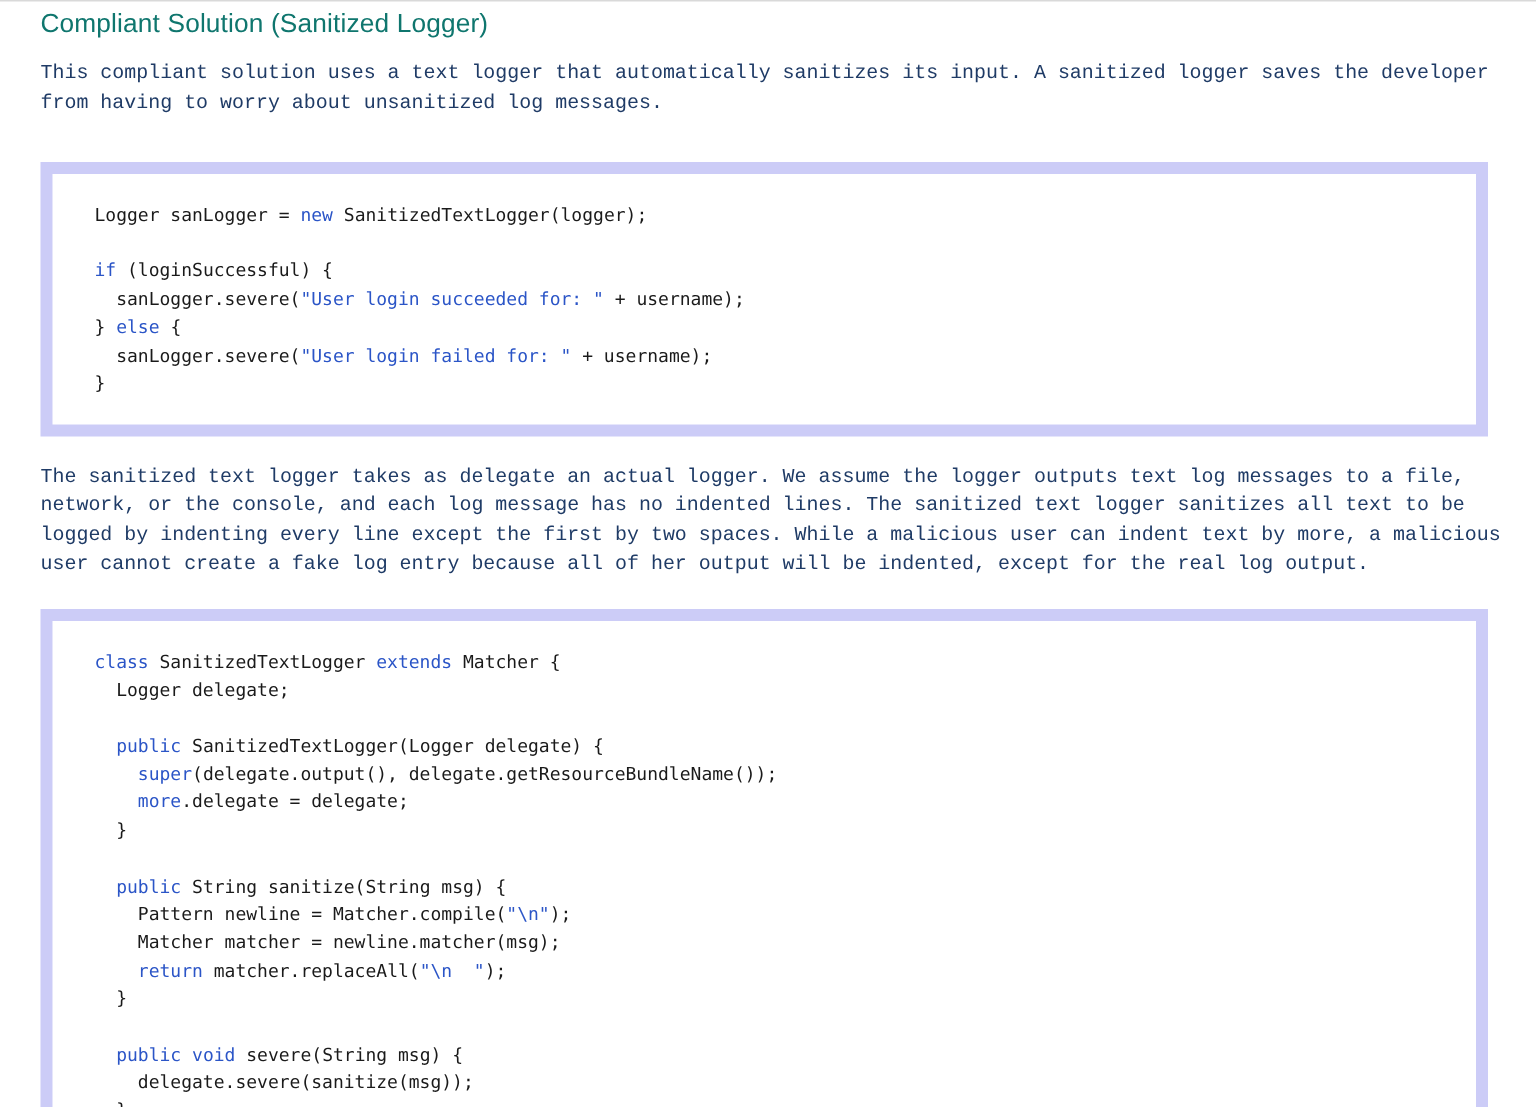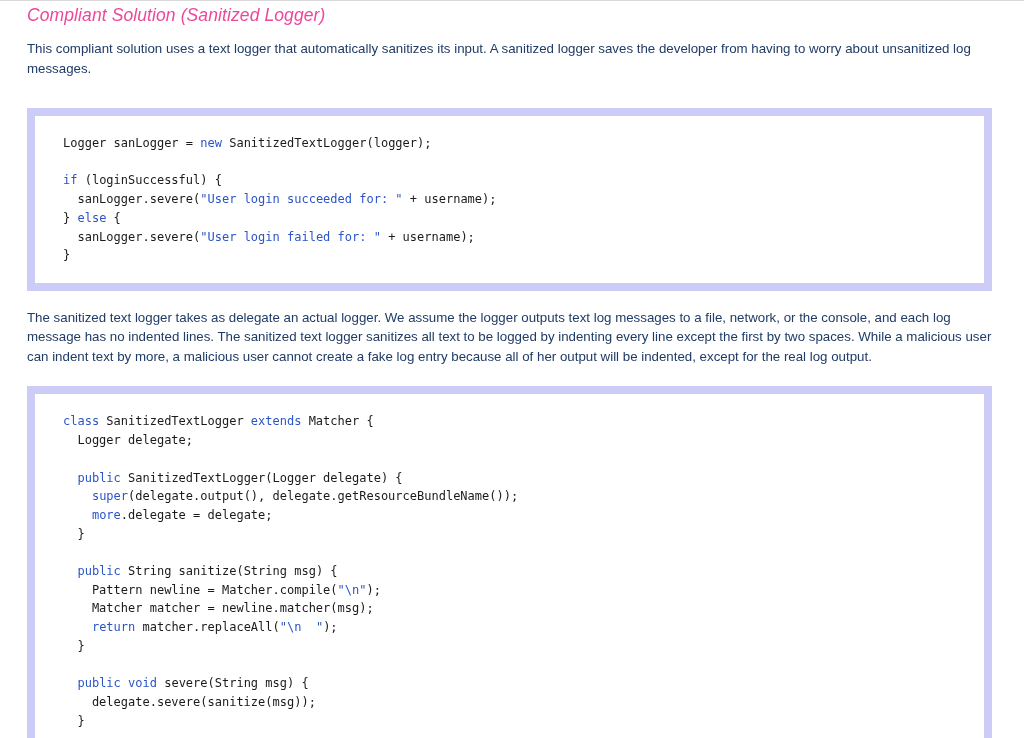--- a/index.html
+++ b/index.html
@@ -24,35 +24,35 @@
     background: #d9d9d9;
   }
   .page {
     padding: 0 22px 0 27px;
     box-sizing: border-box;
     width: 1024px;
   }
   .page-title {
     font-size: 17.5px;
     font-weight: 400;
-    color: #ec4899;
+    color: #0f766e;
     margin: 0;
     padding-top: 4px;
     line-height: 22px;
     letter-spacing: 0.1px;
-    font-style: italic;
   }
   .body-text {
     font-size: 13.3px;
     line-height: 19.5px;
     color: #1f3b66;
     margin: 0;
     padding-top: 13px;
     max-width: 978px;
     text-align: left;
+    font-family: Liberation Mono, monospace;
   }
   .para-2 {
     padding-top: 17px;
   }
   .code-block {
     background: #ccccf7;
     margin-top: 30px;
     margin-right: 10px;
     padding: 8px;
     box-sizing: border-box;

